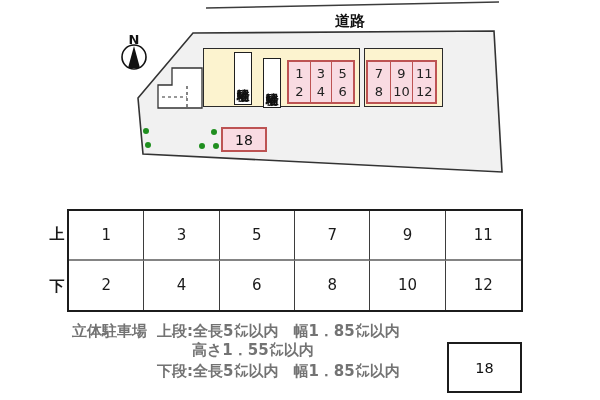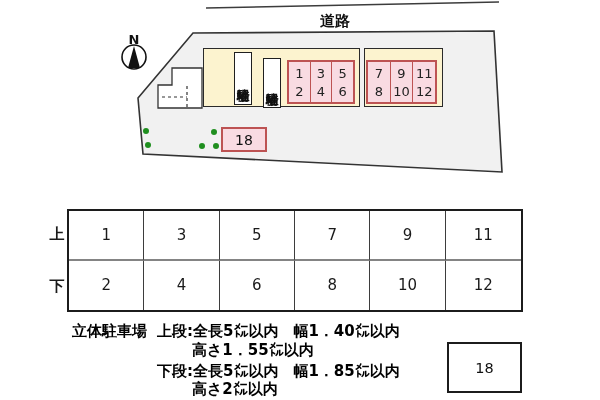--- a/index.html
+++ b/index.html
@@ -1,21 +1,21 @@
 <!DOCTYPE html>
 <html><head>
 <meta charset="utf-8">
 <style>
   html,body{margin:0;padding:0;background:#fff;}
   #app{
     position:relative;width:600px;height:400px;background:#ffffff;overflow:hidden;
     font-family:"DejaVu Sans","Liberation Sans",sans-serif;color:#1a1a1a;
   }
   .abs{position:absolute;box-sizing:border-box;}
-  .lbl{font-weight:bold;color:#111;text-align:left;}
+  .lbl{font-weight:bold;color:#111;text-align:center;}
 
   
   #plan-svg{position:absolute;left:0;top:0;width:600px;height:200px;}
 
   
   .yellow{background:#fcf3cf;border:1px solid #2a2a2a;}
 
   
   .bike-box{
     background:#ffffff;border:1.5px solid #1f1f1f;display:flex;
@@ -53,21 +53,21 @@
   #deck-table .cell{
     display:flex;align-items:center;justify-content:center;
     font-size:15px;color:#1a1a1a;
     border-right:1.5px solid #3d3d3d;
   }
   #deck-table .cell.lastcol{border-right:none;}
   #deck-table .cell.toprow{border-bottom:2px solid #848484;}
 
   .rowlab{font-size:15px;font-weight:bold;text-align:center;width:18px;}
 
-  .spec{font-size:15px;font-weight:bold;white-space:pre;color:#000000;}
+  .spec{font-size:15px;font-weight:bold;white-space:pre;color:#737373;}
 
   
   #flat-box{
     left:447px;top:342px;width:75px;height:51px;background:#fff;
     border:2px solid #1c1c1c;display:flex;align-items:center;justify-content:center;
     font-size:14.5px;color:#111;
   }
 </style>
 </head>
 <body>
@@ -156,20 +156,19 @@
     <div class="cell toprow lastcol">11</div>
     <div class="cell">2</div>
     <div class="cell">4</div>
     <div class="cell">6</div>
     <div class="cell">8</div>
     <div class="cell">10</div>
     <div class="cell lastcol">12</div>
   </div>
 
   <div class="abs spec" style="left:72px;top:322px;">立体駐車場</div>
-  <div class="abs spec" style="left:157px;top:322px;">上段:全長5㍍以内　幅1．40㍍以内</div>
+  <div class="abs spec" style="left:157px;top:322px;">上段:全長5㍍以内　幅1．85㍍以内</div>
   <div class="abs spec" style="left:192px;top:341px;">高さ1．55㍍以内</div>
   <div class="abs spec" style="left:157px;top:362px;">下段:全長5㍍以内　幅1．85㍍以内</div>
-  <div class="abs spec" style="left:192px;top:380px;">高さ2㍍以内</div>
 
   <div class="abs" id="flat-box">18</div>
 
 </div>
 
 </body></html>

